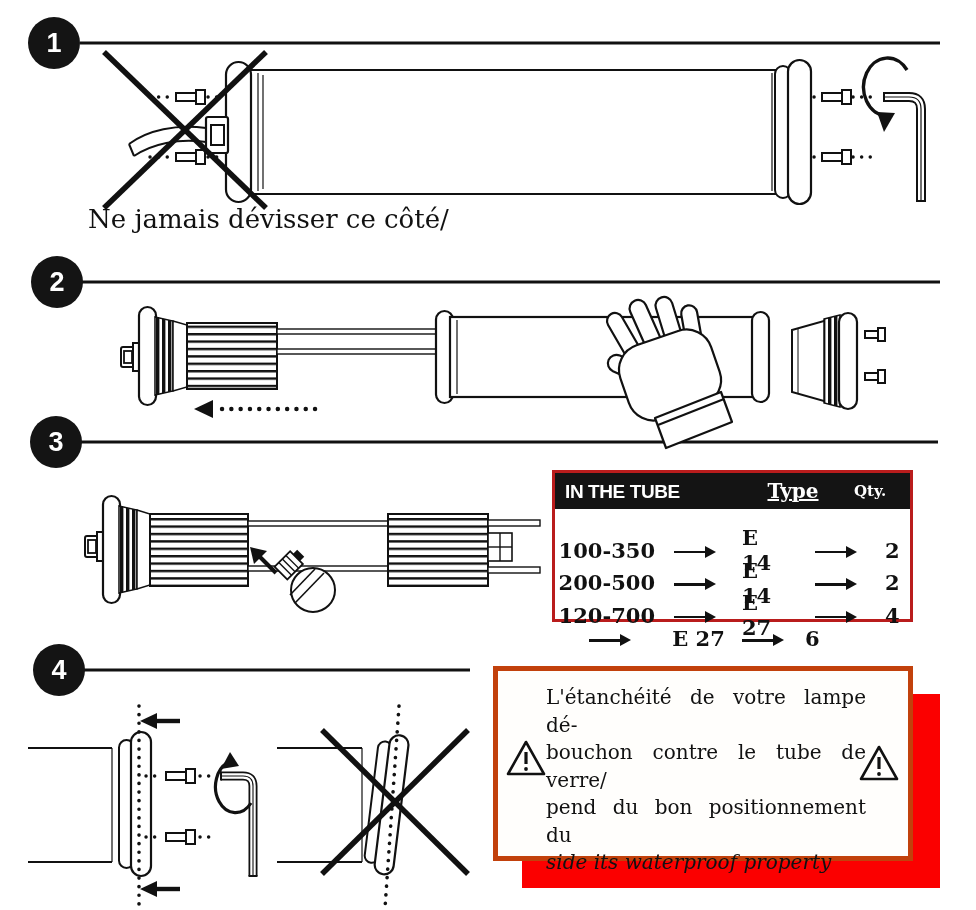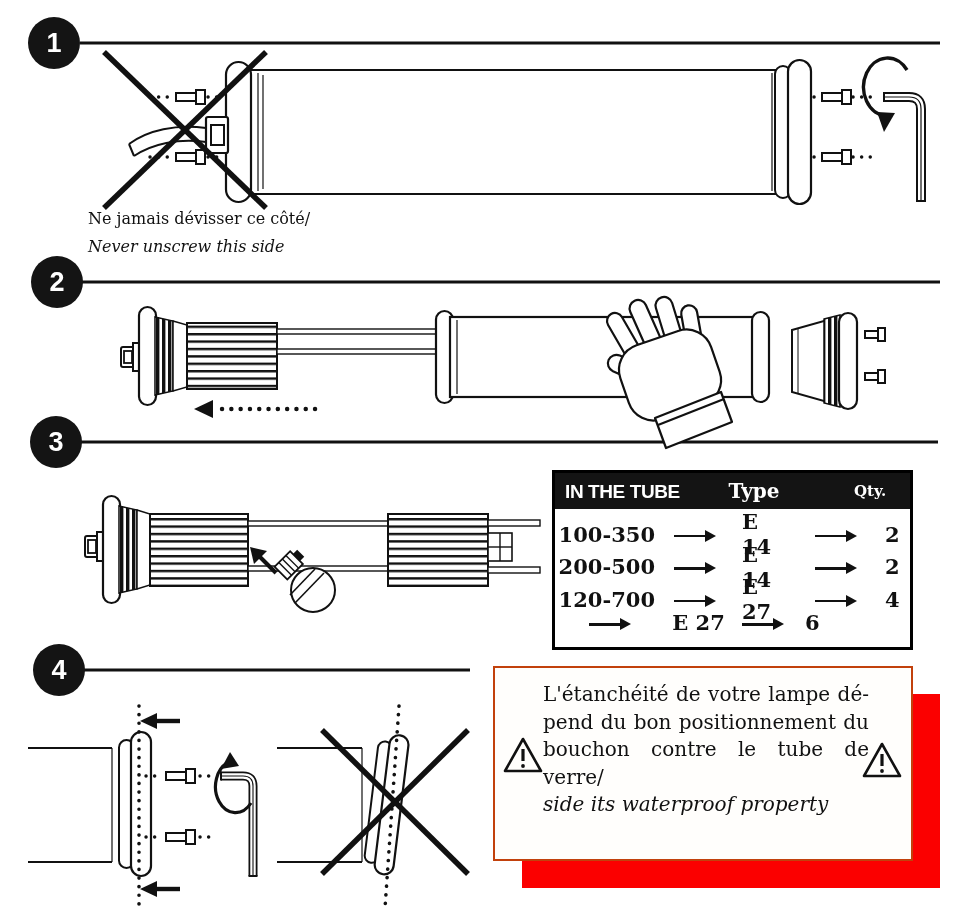--- a/index.html
+++ b/index.html
@@ -5,47 +5,47 @@
   :root { --ink:#111; --red:#fb0000; }
   * { margin:0; padding:0; box-sizing:border-box; }
   body { background:#fff; font-family:"DejaVu Serif", serif; color:var(--ink); }
   .page { position:relative; width:976px; height:910px; background:#fff; overflow:hidden; }
   .layer { position:absolute; left:0; top:0; }
 
   .badge { position:absolute; width:52px; height:52px; border-radius:50%; background:#141414;
            color:#fff; display:flex; align-items:center; justify-content:center;
            font:800 27px/1 "Liberation Sans", sans-serif; z-index:3; }
 
-  .caption { position:absolute; left:88px; top:205px; z-index:3; font-size:16px; line-height:28px; }
+  .caption { position:absolute; left:88px; top:205px; z-index:3; font-size:26px; line-height:28px; }
   .cap-en { font-style:italic; }
 
   
-  .spec-table { position:absolute; left:552px; top:470px; width:361px; height:180px;
-                border:3px solid #000000; background:#fff; z-index:3; }
+  .spec-table { position:absolute; left:552px; top:470px; width:361px; height:152px;
+                border:3px solid #b91c1c; background:#fff; z-index:3; }
   .tt-head { height:36px; background:#141414; color:#fff; display:grid;
              grid-template-columns:140px 1fr 90px 1fr 58px; align-items:center; }
   .tt-title { grid-column:1; padding-left:10px; font:800 19px/1 "Liberation Sans", sans-serif; letter-spacing:-0.4px; }
-  .tt-type  { grid-column:3; text-align:left; font-weight:bold; font-size:20px; }
+  .tt-type  { grid-column:3; text-align:right; font-weight:bold; font-size:20px;text-decoration:underline; }
   .tt-qty   { grid-column:5; font-weight:bold; font-size:15px; padding-left:2px; }
-  .tt-body  { }
+  .tt-body  { padding-top:16px; }
   .tt-row { display:grid; grid-template-columns:100px 70px 66px 80px 1fr; align-items:center;
             height:32.5px; font-weight:bold; font-size:21px; }
   .tt-row .m { justify-self:end; }
   .tt-row .t { justify-self:center;margin-left:17px; }
   .tt-row .q { justify-self:start; padding-left:14px; }
   .arr { justify-self:center; }
   .r-arrow { position:relative; display:inline-block; width:32px; height:2.6px; background:#111; vertical-align:middle; }
   .r-arrow::after { content:""; position:absolute; right:-10px; top:-5.2px;
                     border-left:11px solid #111; border-top:6.5px solid transparent; border-bottom:6.5px solid transparent; }
 
   
   .warn-red { position:absolute; left:522px; top:694px; width:418px; height:194px;
               background:var(--red); z-index:1; }
   .warn-box { position:absolute; left:493px; top:666px; width:420px; height:195px;
-              background:#fffefc; border:2px solid #c2410c; z-index:2; }
+              background:#fffefc; border:5px solid #c2410c; z-index:2; }
   .warn-text { position:absolute; left:48px; right:42px; top:13px; font-size:20px; line-height:27.5px; }
   .wl { text-align:justify; }
   .jfull { text-align-last:justify; }
   .it { font-style:italic; }
   .tri { position:absolute; }
   .tri-left { left:7px; top:68px; }
   .tri-right { right:8px; top:73px; }
 </style>
 </head>
 <body>
@@ -262,21 +262,20 @@
     </div>
   <div class="badge" style="left:30px;top:416px">
       <span>3</span>
     </div>
   <div class="badge" style="left:33px;top:644px">
       <span>4</span>
     </div>
 
   <div class="caption">
     <div class="cap-fr">Ne jamais dévisser ce côté/</div>
-    <div class="cap-en">Never unscrew this side</div>
   </div>
 
   <div class="spec-table">
     <div class="tt-head">
       <span class="tt-title">IN THE TUBE</span>
       <span class="tt-type">Type</span>
       <span class="tt-qty">Qty.</span>
     </div>
     <div class="tt-body">
       <div class="tt-row">
@@ -316,19 +315,19 @@
       <line x1="21" y1="13" x2="21" y2="25" stroke="#111" stroke-width="3.2"></line>
       <circle cx="21" cy="30" r="1.9" fill="#111"></circle>
     </svg>
     <svg class="tri tri-right" width="42" height="38" viewBox="0 0 42 38">
       <path d="M21 3 L39 35 L3 35 Z" fill="none" stroke="#111" stroke-width="2.6" stroke-linejoin="round"></path>
       <line x1="21" y1="13" x2="21" y2="25" stroke="#111" stroke-width="3.2"></line>
       <circle cx="21" cy="30" r="1.9" fill="#111"></circle>
     </svg>
     <div class="warn-text">
       <div class="wl jfull">L'étanchéité de votre lampe dé-</div>
+      <div class="wl jfull">bouchon contre le tube de verre/</div>
       <div class="wl jfull">pend du bon positionnement du</div>
-      <div class="wl jfull">bouchon contre le tube de verre/</div>
       <div class="wl it">side its waterproof property</div>
     </div>
   </div>
 
 </div>
 
 </body></html>

